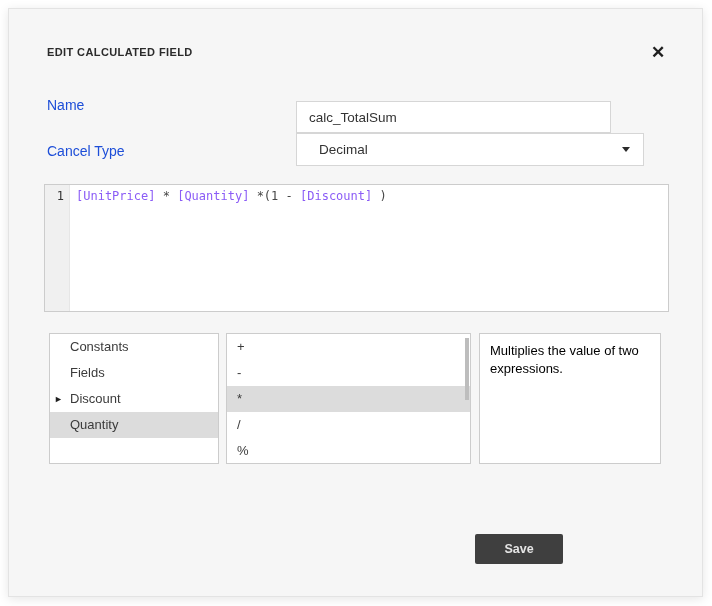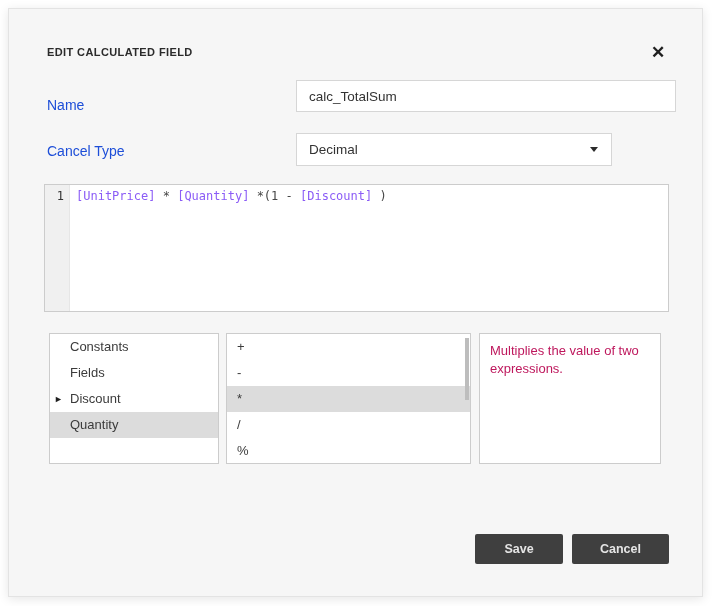--- a/index.html
+++ b/index.html
@@ -42,39 +42,39 @@
   .form-label {
     position: absolute;
     left: 38px;
     font-size: 14px;
     color: #1d4ed8;
   }
   .label-name { top: 88px; }
   .label-fieldtype { top: 134px; }
   .text-input {
     position: absolute;
-    left: 287px; top: 71px;
-    width: 380px; height: 32px;
+    left: 287px; top: 92px;
+    width: 315px; height: 32px;
     background: #ffffff;
     border: 1px solid #d6d6d6;
     font-family: "Liberation Sans", sans-serif;
     font-size: 13.5px;
     color: #333333;
     padding: 0 12px;
     outline: none;
   }
   .select-box {
     position: absolute;
     left: 287px; top: 124px;
-    width: 316px; height: 33px;
+    width: 348px; height: 33px;
     background: #ffffff;
     border: 1px solid #d6d6d6;
     font-size: 13.5px;
     color: #333333;
-    padding: 0 12px;
+    padding: 0 22px;
     display: flex;
     align-items: center;
     cursor: pointer;
   }
   .select-arrow {
     position: absolute;
     right: 13px; top: 13px;
     width: 0; height: 0;
     border-left: 4.5px solid transparent;
     border-right: 4.5px solid transparent;
@@ -147,21 +147,21 @@
     position: absolute;
     right: 0; top: 3px;
     width: 4px; height: 62px;
     background: #bdbdbd;
     cursor: pointer;
   }
   .description-text {
     padding: 8px 10px;
     font-size: 13px;
     line-height: 18px;
-    color: #be185d;
+    color: #000000;
   }
   .btn {
     position: absolute;
     top: 525px;
     height: 30px;
     background: #3f3f3f;
     color: #e5e5e5;
     font-size: 12.5px;
     font-weight: bold;
     font-family: "Liberation Sans", sans-serif;
@@ -217,15 +217,14 @@
     <div class="scrollbar-track">
       <div class="scrollbar-thumb"></div>
     </div>
   </div>
 
   <div class="panel panel-description">
     <div class="description-text">Multiplies the value of two expressions.</div>
   </div>
 
   <button class="btn btn-save">Save</button>
-  <button class="btn btn-cancel">Cancel</button>
 
 </div>
 
 </body></html>

